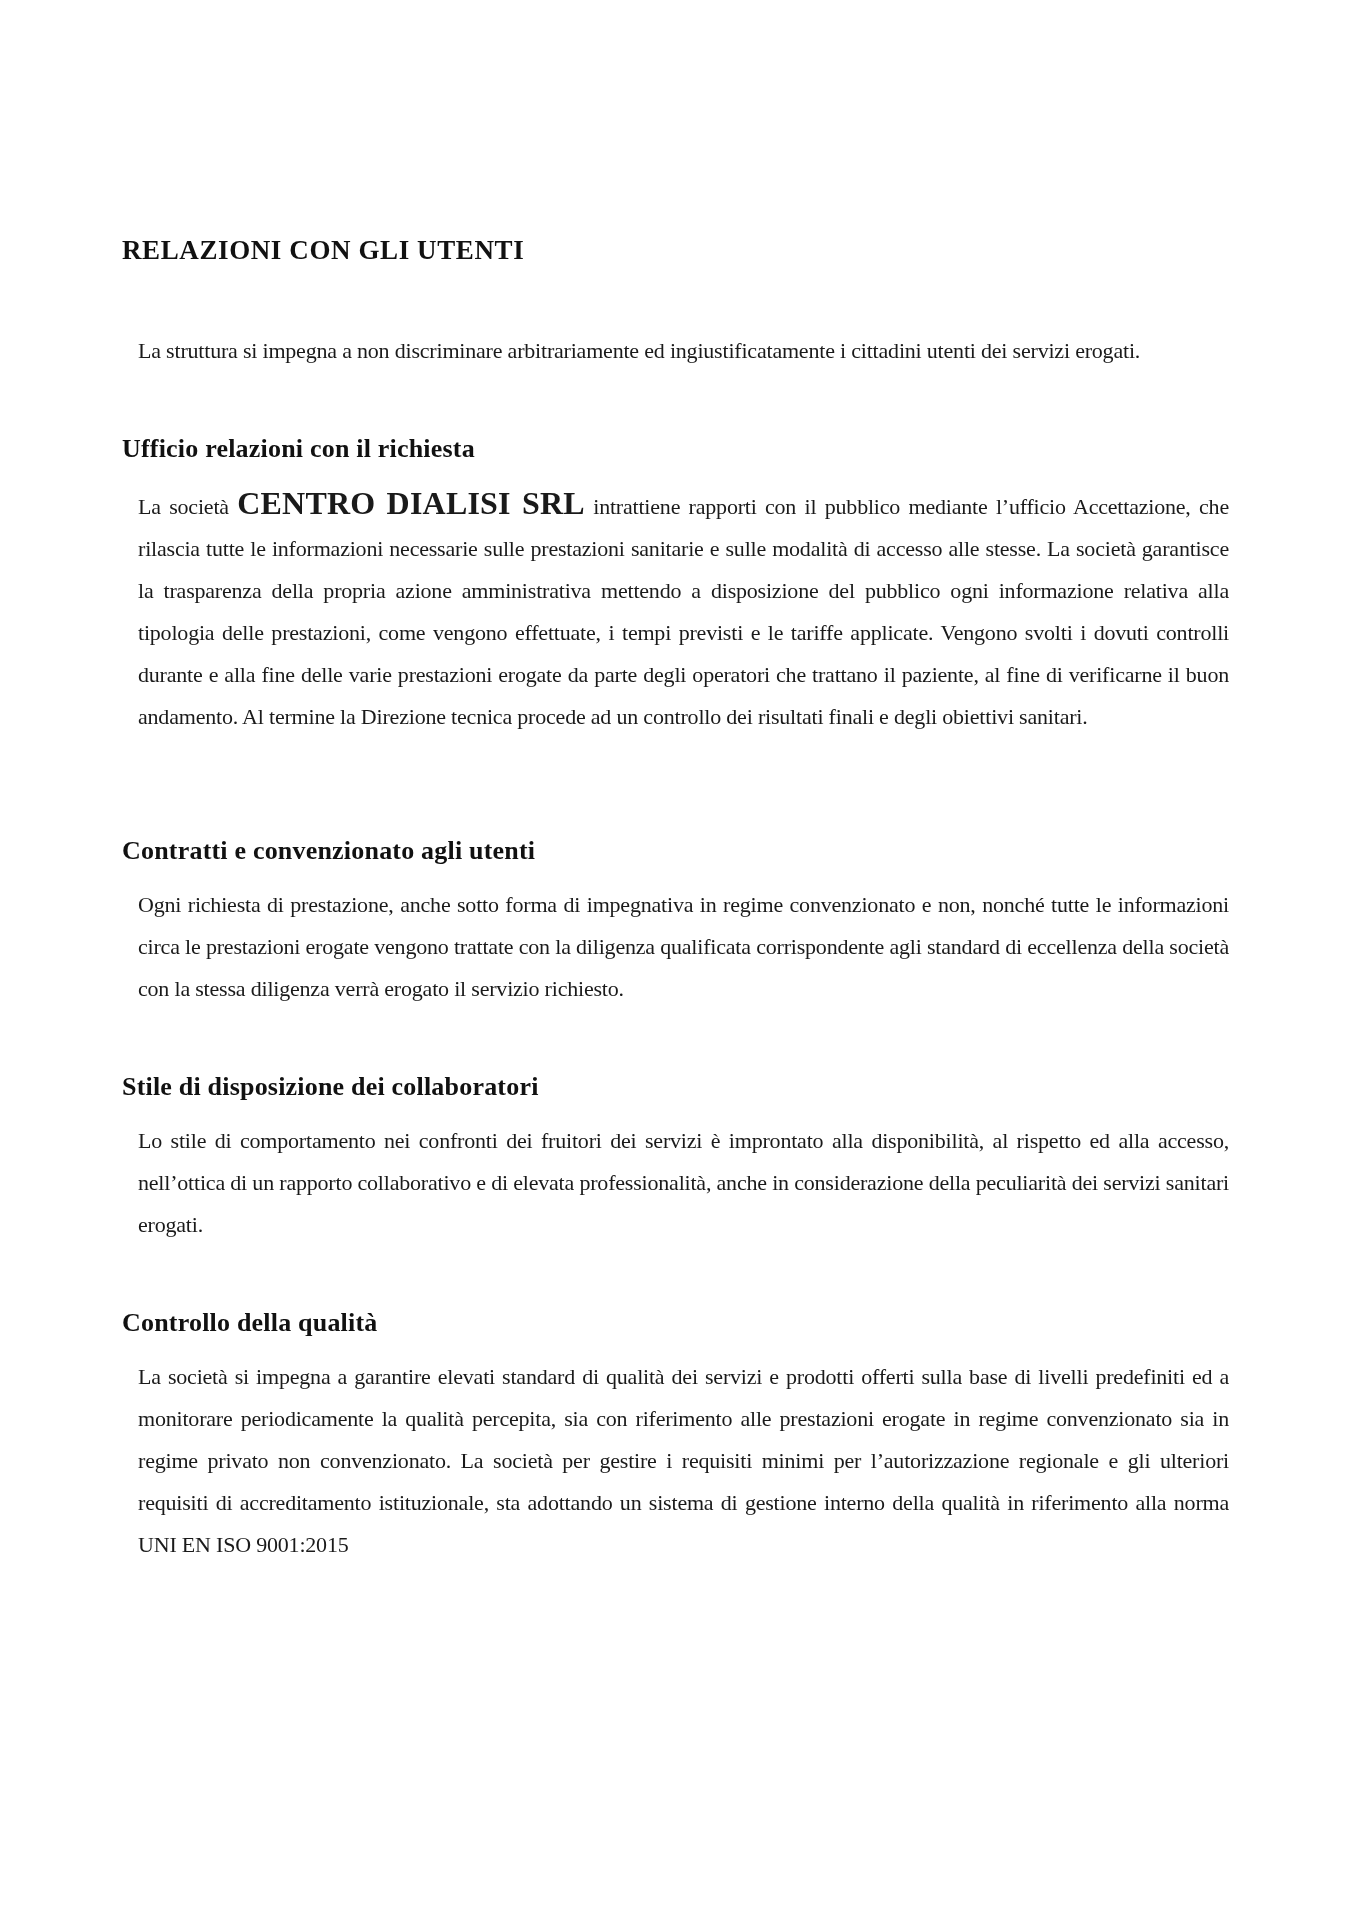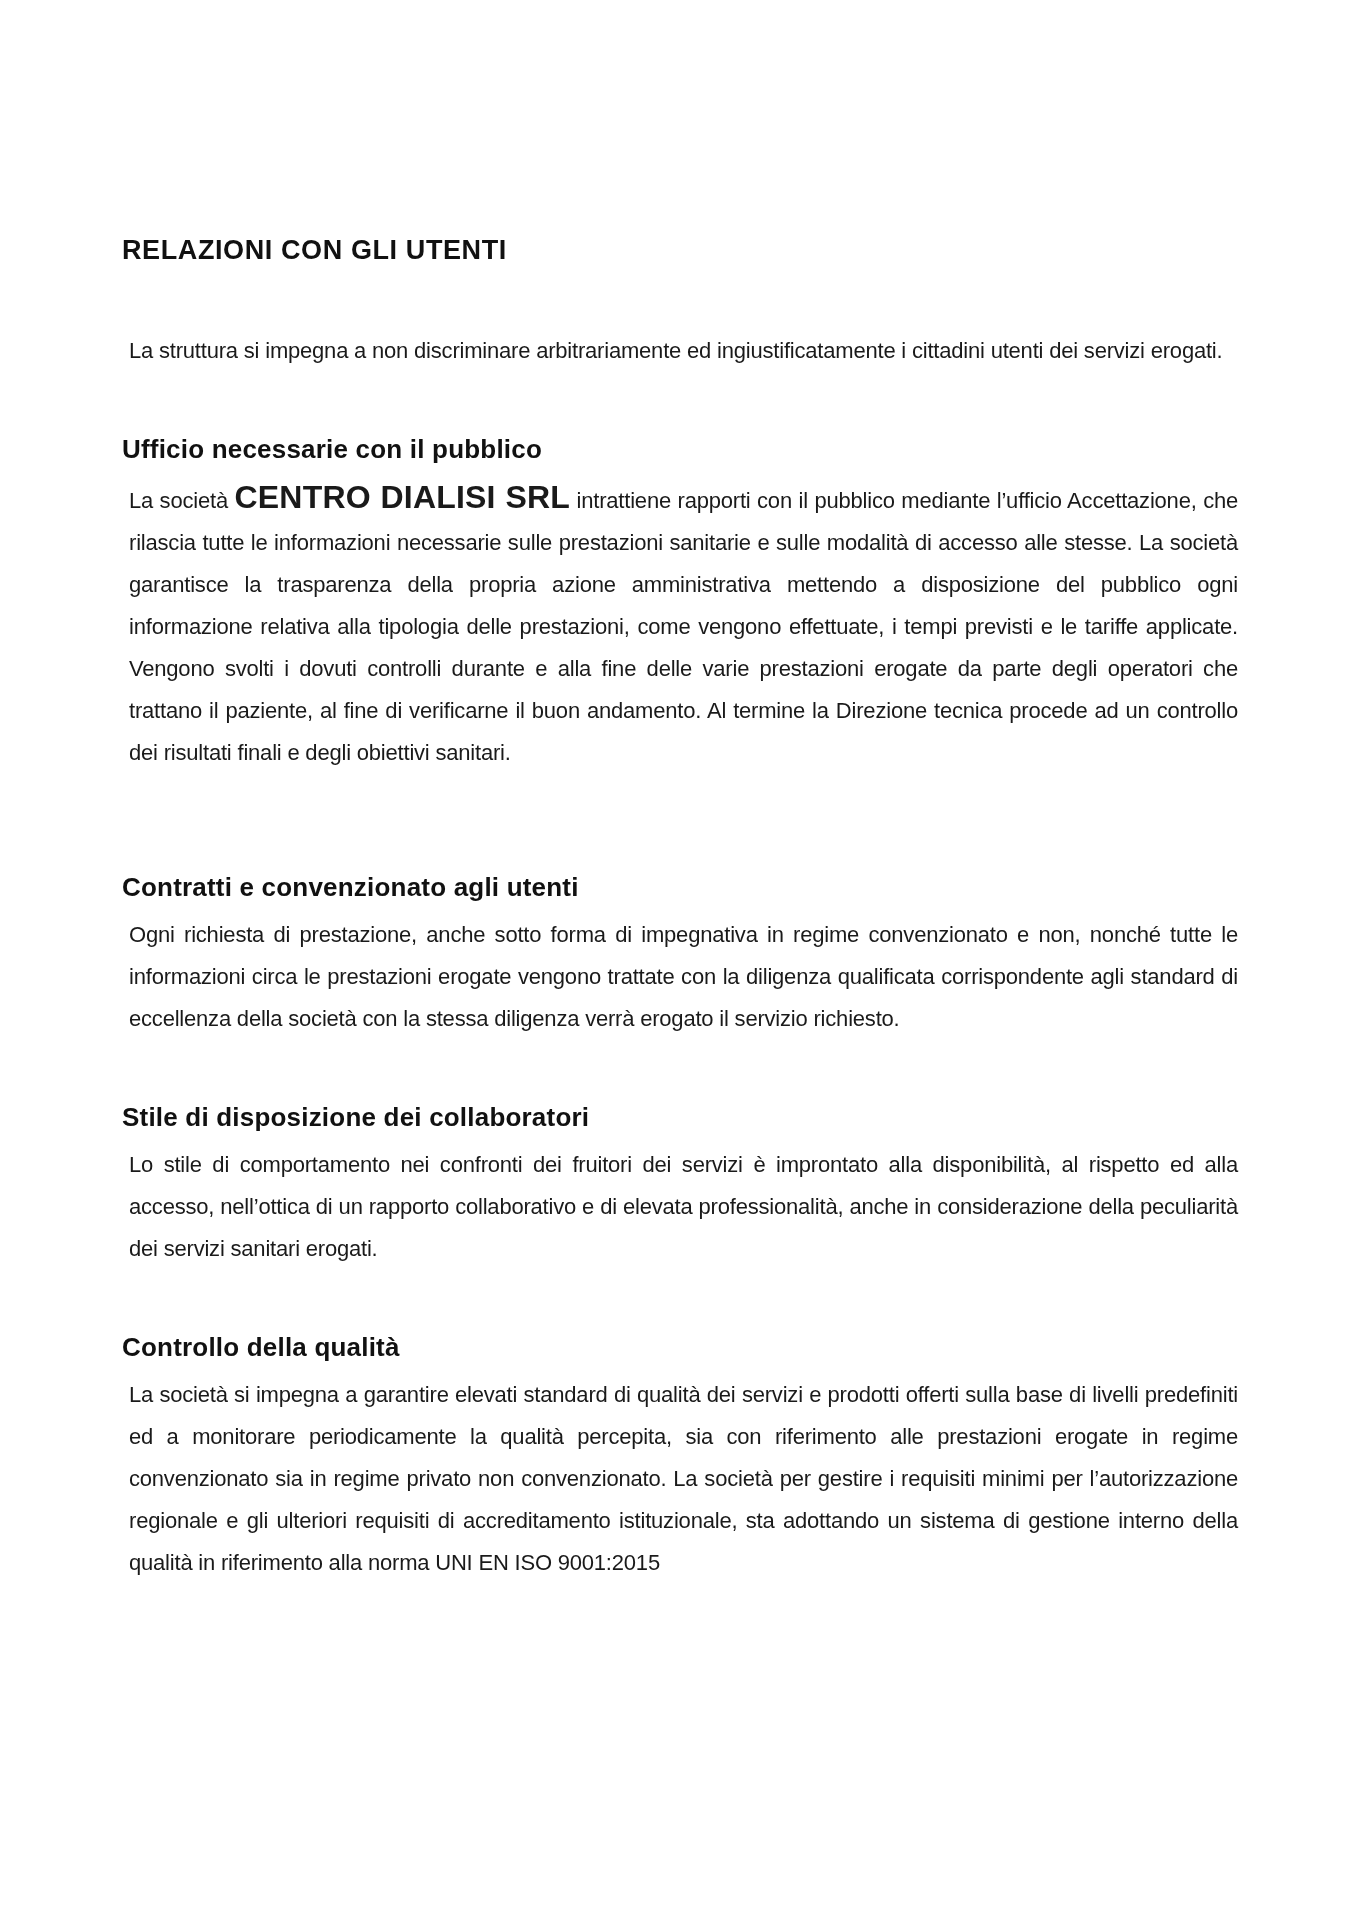--- a/index.html
+++ b/index.html
@@ -6,21 +6,21 @@
     margin: 0;
     padding: 0;
     background: #ffffff;
   }
   .page {
     position: relative;
     width: 1357px;
     height: 1920px;
     background: #ffffff;
     color: #111111;
-    font-family: Liberation Sans, sans-serif;
+    font-family: Liberation Serif, serif;
     box-sizing: border-box;
     padding: 232px 112px 0 122px;
     overflow: hidden;
   }
   .doc-title {
     margin: 0 0 62px 0;
     font-size: 27px;
     font-weight: bold;
     letter-spacing: 0.6px;
     line-height: 36px;
@@ -37,21 +37,21 @@
   }
   .section-heading {
     margin: 0 0 10px 0;
     font-size: 26px;
     font-weight: bold;
     line-height: 34px;
     letter-spacing: 0.2px;
     color: #111111;
   }
   .section-body {
-    margin: 7px;
+    margin: 16px;
     font-size: 22px;
     line-height: 42px;
     letter-spacing: -0.2px;
     text-align: justify;
     color: #1a1a1a;
   }
   .company-name {
     font-weight: bold;
     font-size: 32px;
     letter-spacing: 0.2px;
@@ -62,21 +62,21 @@
 
 <div class="page">
 
   <h1 class="doc-title">RELAZIONI CON GLI UTENTI</h1>
 
   <div class="section">
     <p class="section-body">La struttura si impegna a non discriminare arbitrariamente ed ingiustificatamente i cittadini utenti dei servizi erogati.</p>
   </div>
 
   <div class="section">
-    <h2 class="section-heading">Ufficio necessarie con il pubblico</h2>
+    <h2 class="section-heading">Ufficio relazioni con il richiesta</h2>
     <p class="section-body"><span>La società </span><span class="company-name">CENTRO DIALISI SRL</span><span> intrattiene rapporti con il pubblico mediante l’ufficio Accettazione, che rilascia tutte le informazioni necessarie sulle prestazioni sanitarie e sulle modalità di accesso alle stesse. La società garantisce la trasparenza della propria azione amministrativa mettendo a disposizione del pubblico ogni informazione relativa alla tipologia delle prestazioni, come vengono effettuate, i tempi previsti e le tariffe applicate. Vengono svolti i dovuti controlli durante e alla fine delle varie prestazioni erogate da parte degli operatori che trattano il paziente, al fine di verificarne il buon andamento. Al termine la Direzione tecnica procede ad un controllo dei risultati finali e degli obiettivi sanitari.</span></p>
   </div>
 
   <div class="section section--gap-large">
     <h2 class="section-heading">Contratti e convenzionato agli utenti</h2>
     <p class="section-body">Ogni richiesta di prestazione, anche sotto forma di impegnativa in regime convenzionato e non, nonché tutte le informazioni circa le prestazioni erogate vengono trattate con la diligenza qualificata corrispondente agli standard di eccellenza della società con la stessa diligenza verrà erogato il servizio richiesto.</p>
   </div>
 
   <div class="section">
     <h2 class="section-heading">Stile di disposizione dei collaboratori</h2>

